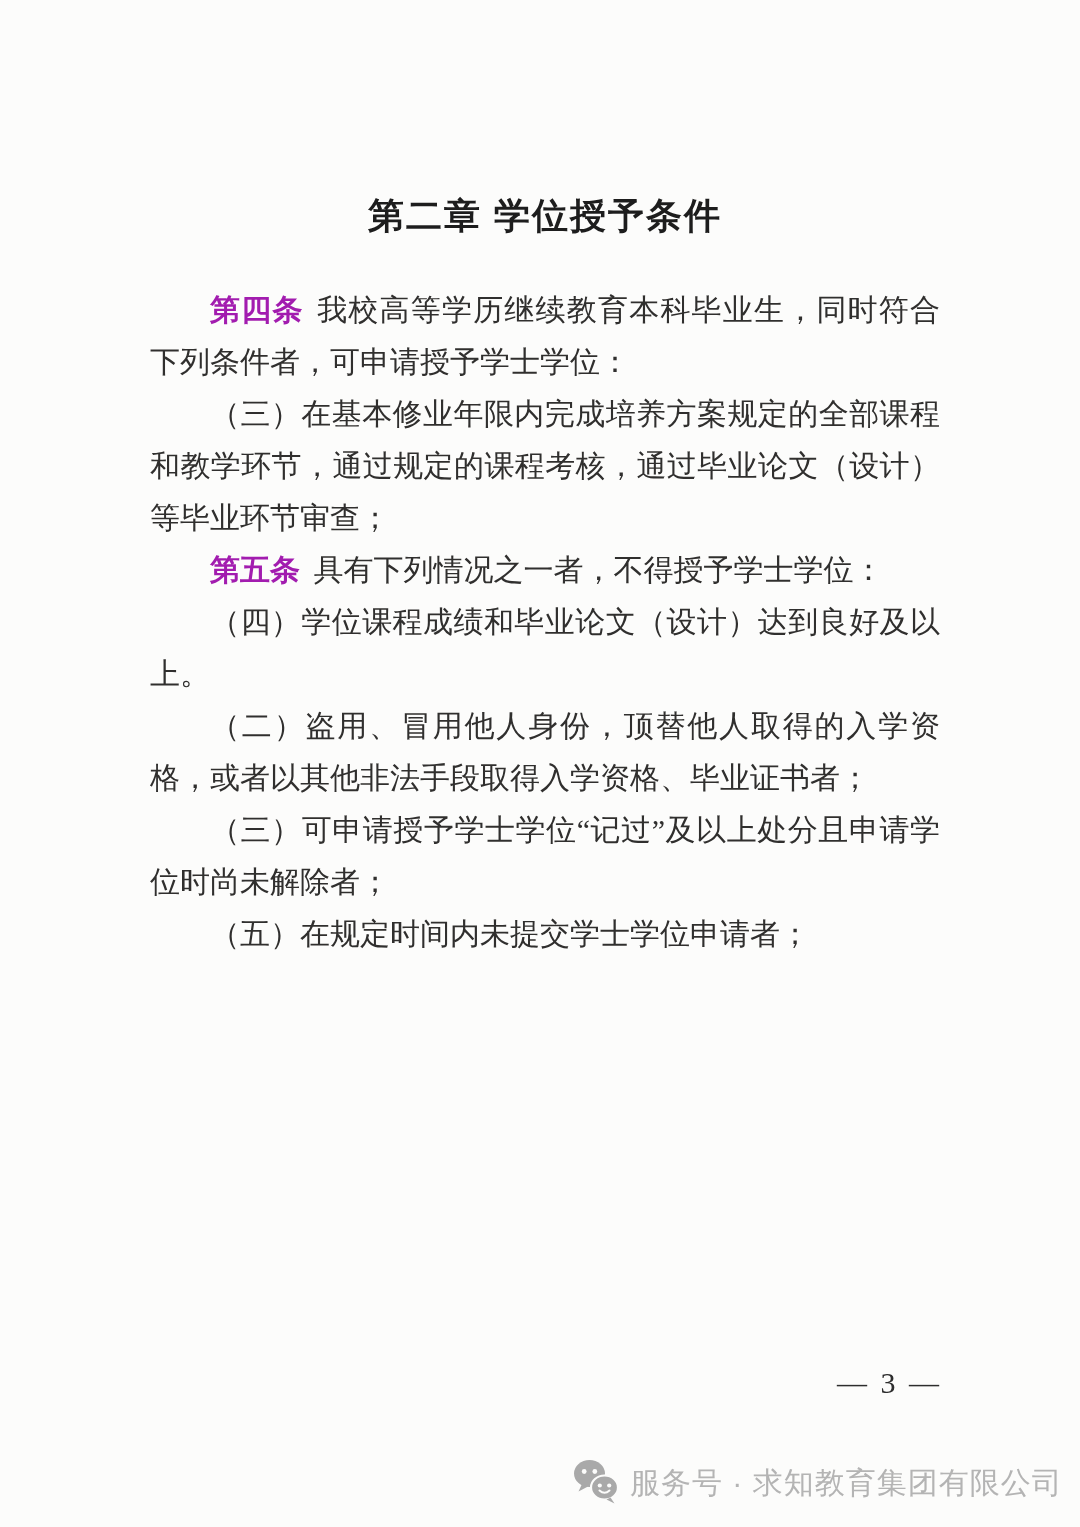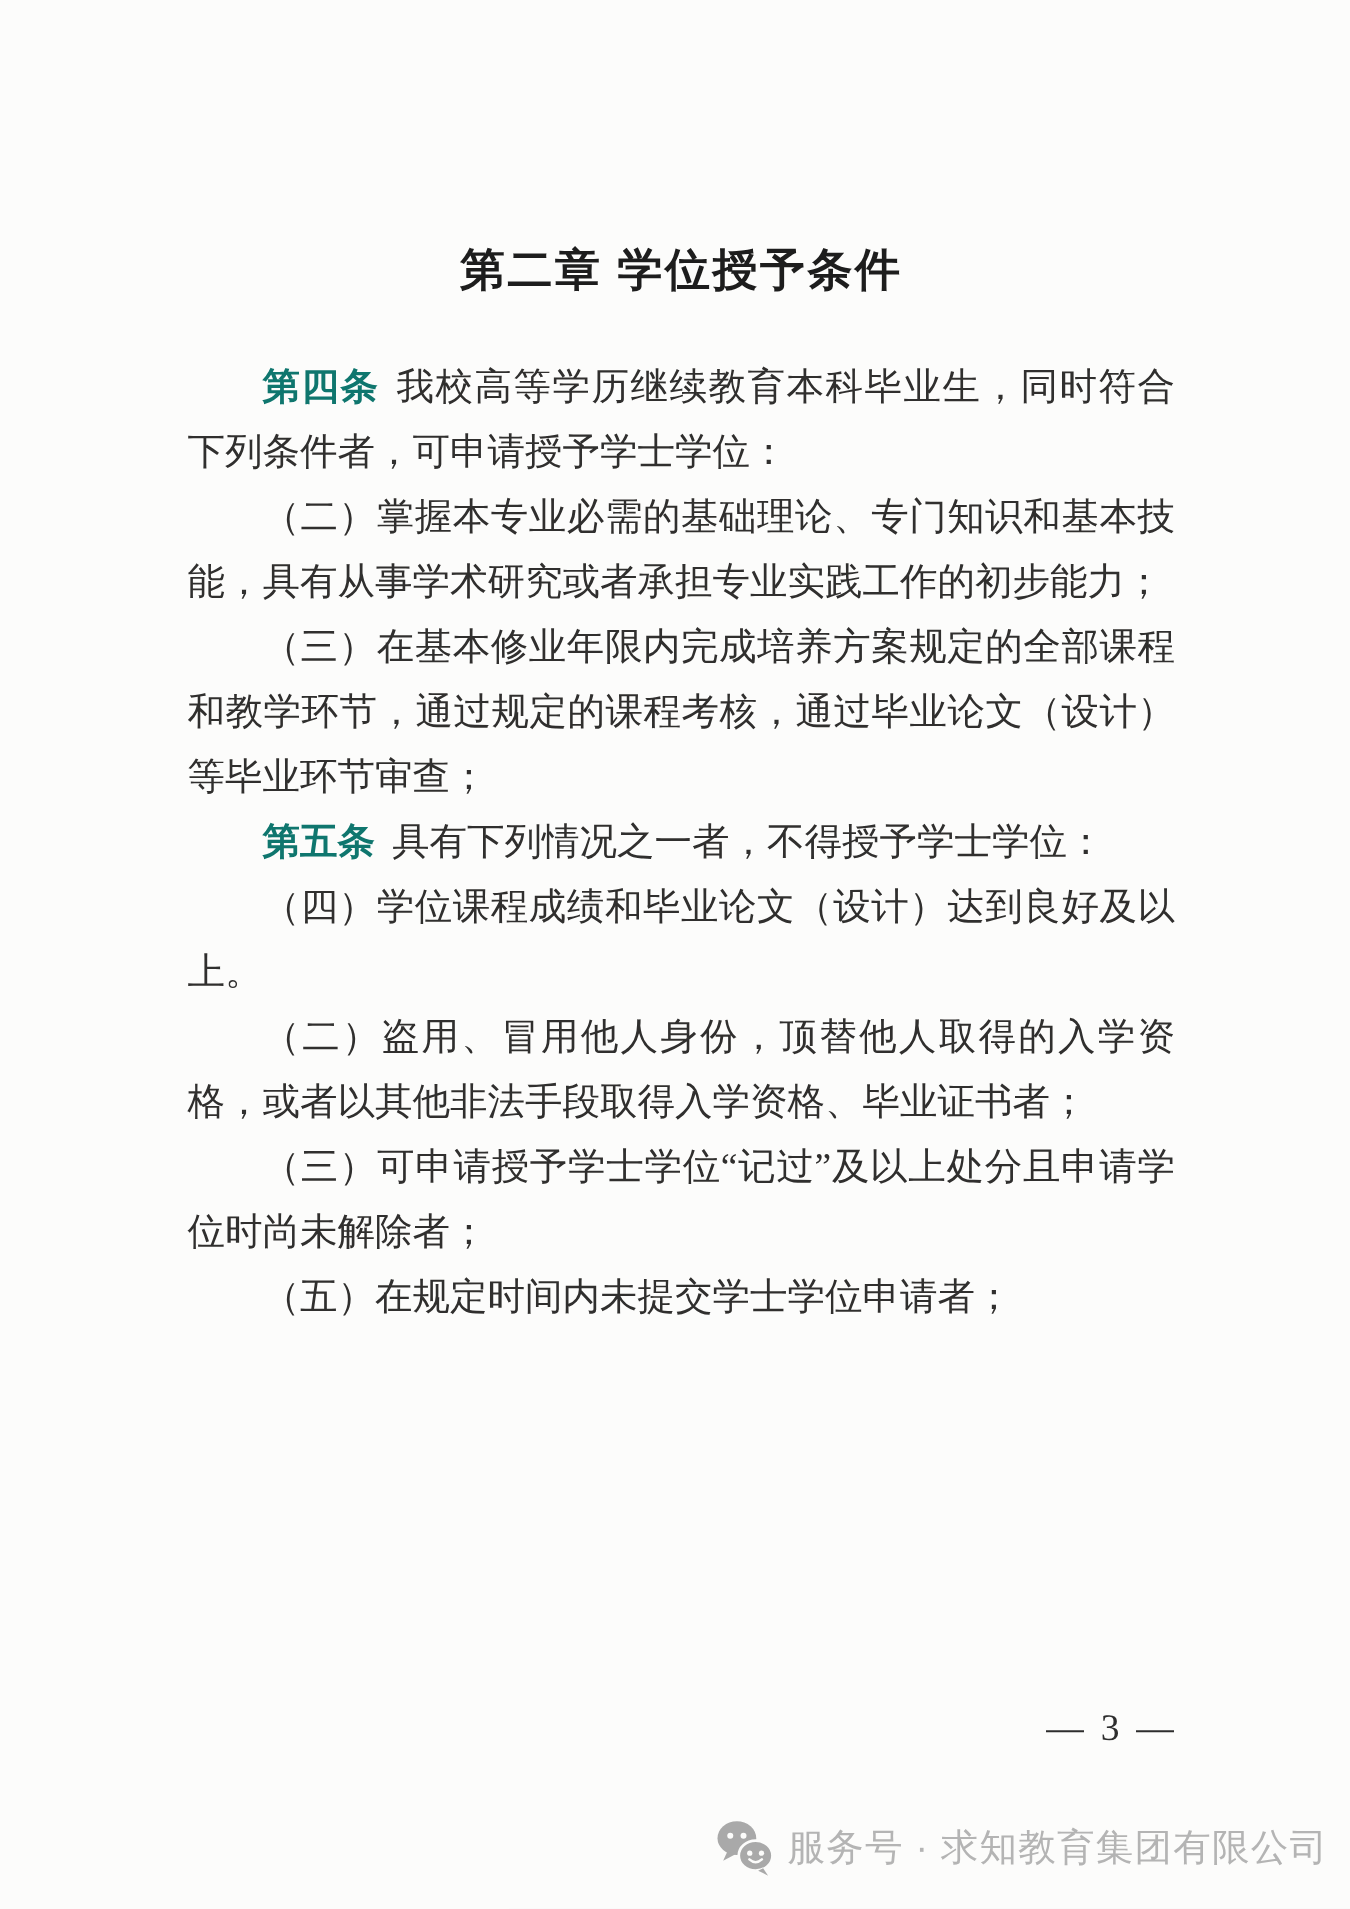--- a/index.html
+++ b/index.html
@@ -45,39 +45,39 @@
     color: #302f2e;
     text-align: justify;
   }
   .para {
     margin: 0;
     text-indent: 2em;
   }
   .article-num {
     font-family: "Liberation Sans", sans-serif;
     font-weight: bold;
-    color: #0f766e;
+    color: #a21caf;
     margin-right: 0.45em;
   }
   .page-number {
     position: absolute;
     top: 1366px;
     right: 138px;
     font-family: "Liberation Serif", serif;
     font-size: 30px;
     letter-spacing: 3px;
     color: #2d2d2d;
   }
   .footer-watermark {
     position: absolute;
     top: 1452px;
     left: 573px;
     height: 52px;
     display: flex;
-    align-items: center;
+    align-items: flex-end;
     gap: 10px;
   }
   .wm-icon {
     width: 47px;
     height: 45px;
     flex: 0 0 auto;
   }
   .wm-text {
     font-family: "Liberation Sans", sans-serif;
     font-size: 30px;
@@ -88,21 +88,20 @@
 </style>
 </head>
 <body>
 
 <div class="page">
 
   <h1 class="chapter-title">第二章 学位授予条件</h1>
 
   <div class="doc-body">
       <p class="para"><span class="article-num">第四条</span>我校高等学历继续教育本科毕业生，同时符合下列条件者，可申请授予学士学位：</p>
-      <p class="para">（二）掌握本专业必需的基础理论、专门知识和基本技能，具有从事学术研究或者承担专业实践工作的初步能力；</p>
       <p class="para">（三）在基本修业年限内完成培养方案规定的全部课程和教学环节，通过规定的课程考核，通过毕业论文（设计）等毕业环节审查；</p>
       <p class="para"><span class="article-num">第五条</span>具有下列情况之一者，不得授予学士学位：</p>
       <p class="para">（四）学位课程成绩和毕业论文（设计）达到良好及以上。</p>
       <p class="para">（二）盗用、冒用他人身份，顶替他人取得的入学资格，或者以其他非法手段取得入学资格、毕业证书者；</p>
       <p class="para">（三）可申请授予学士学位“记过”及以上处分且申请学位时尚未解除者；</p>
       <p class="para">（五）在规定时间内未提交学士学位申请者；</p>
     </div>
 
   <div class="page-number">— 3 —</div>
 

